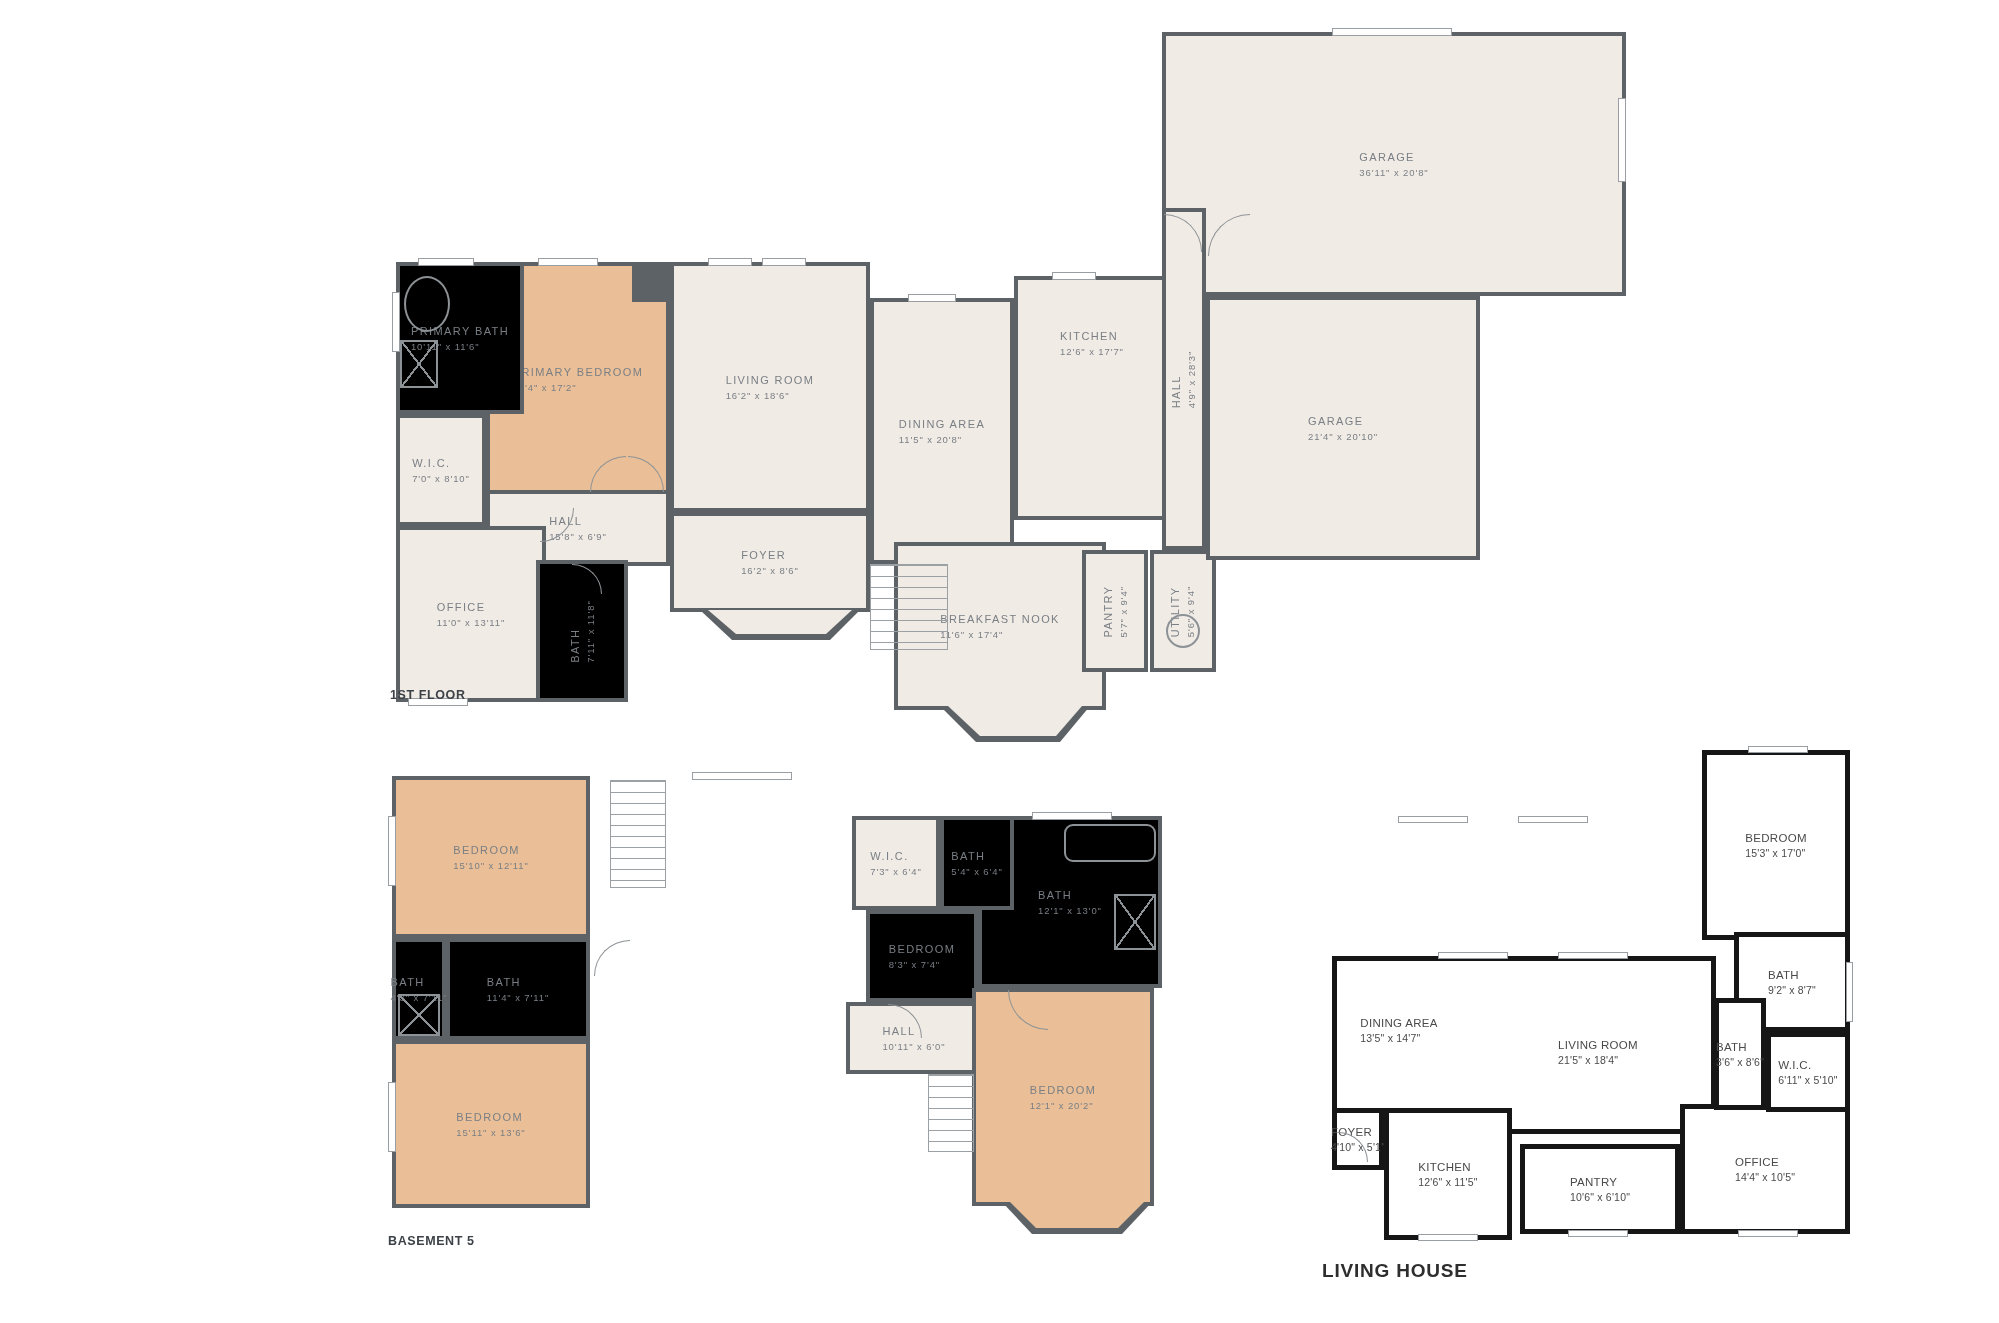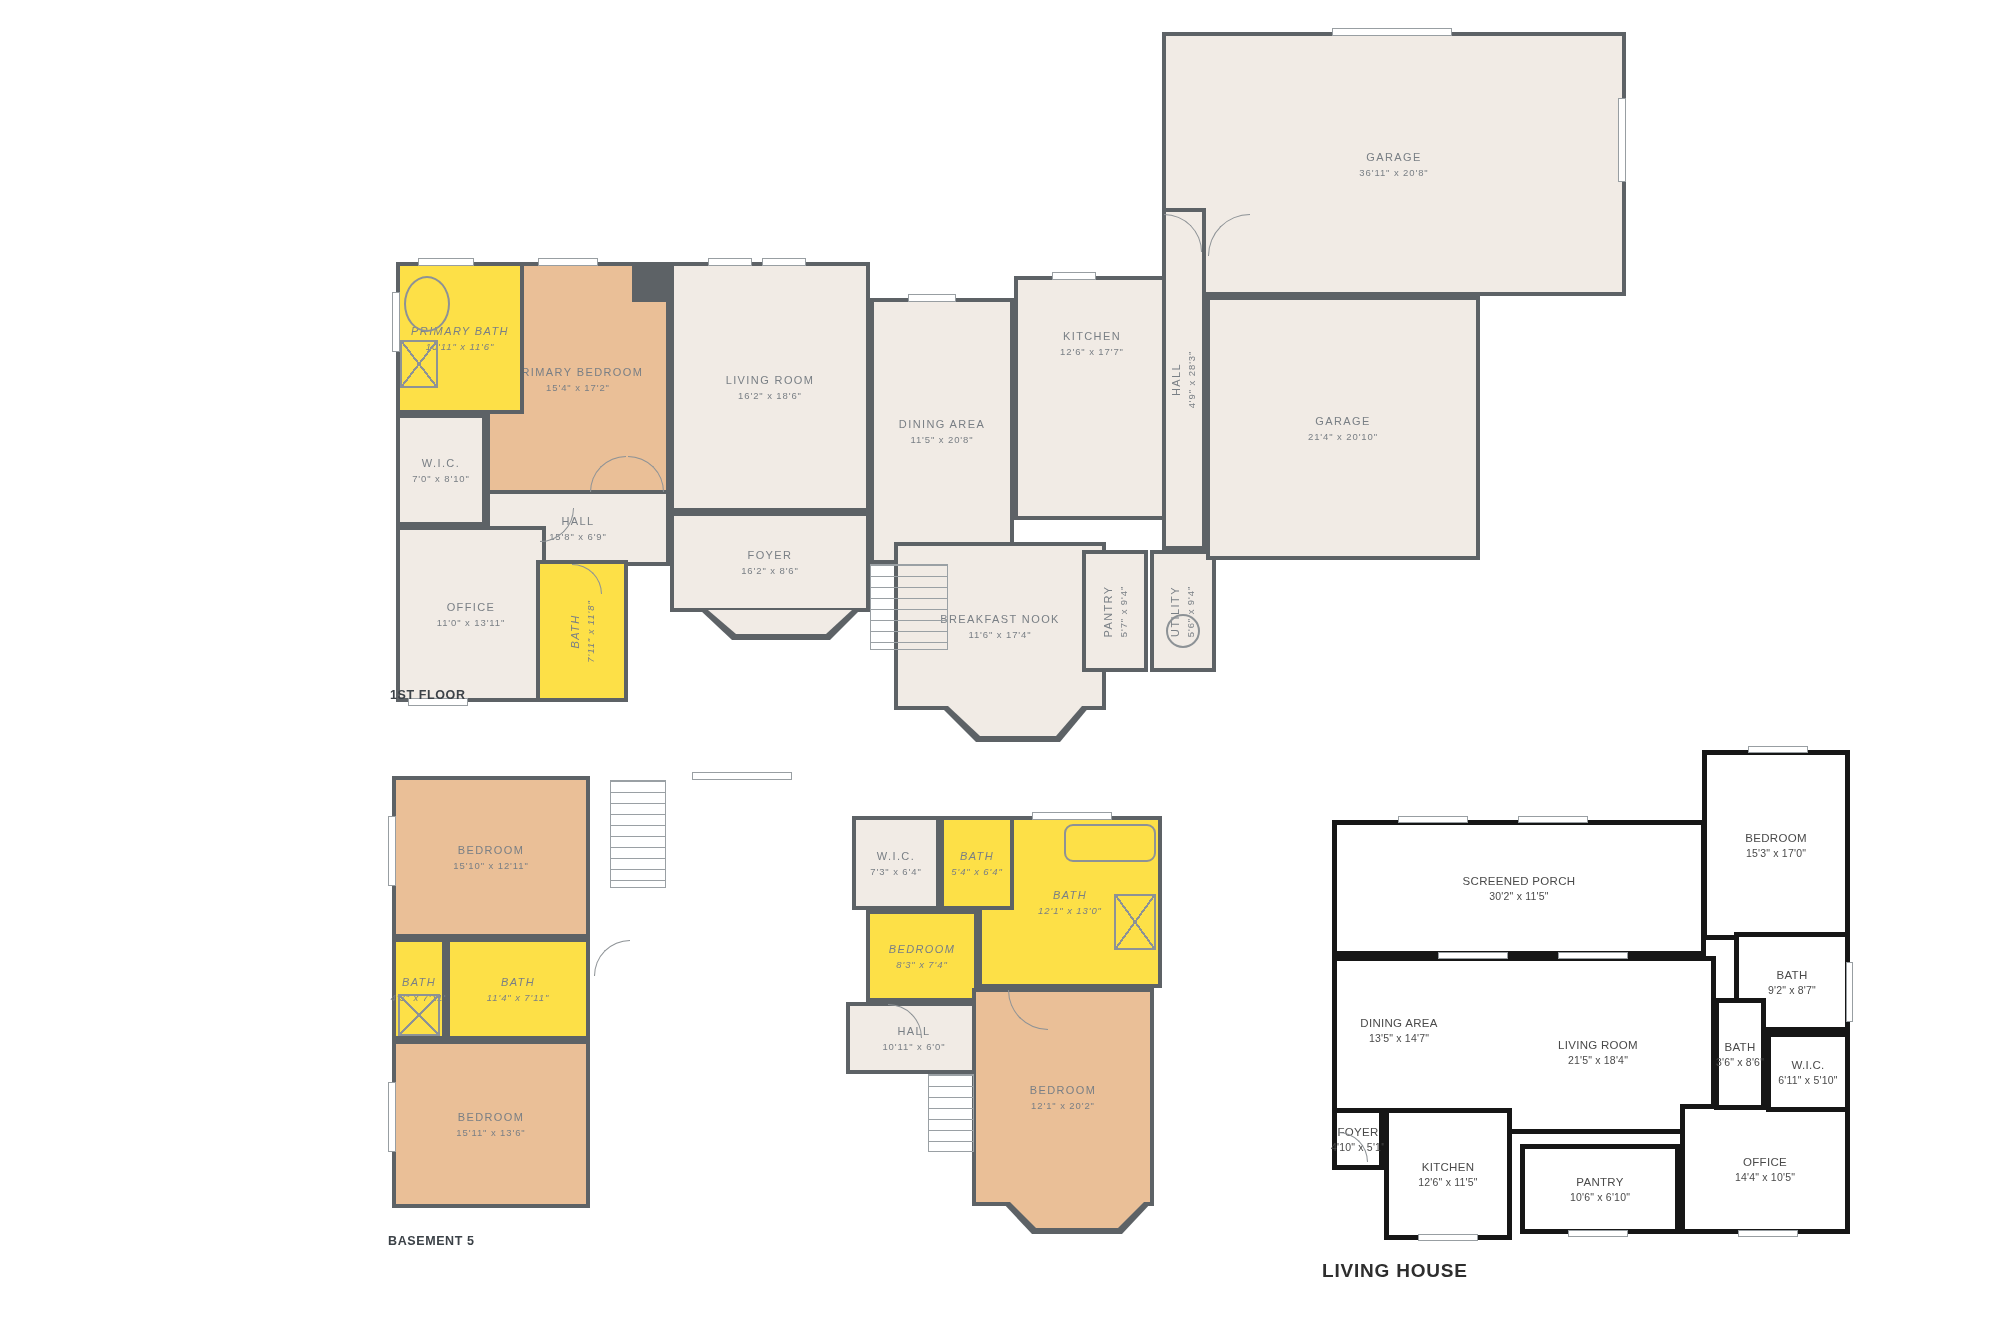--- a/index.html
+++ b/index.html
@@ -1,24 +1,24 @@
 <!DOCTYPE html>
 <html><head>
 <meta charset="utf-8">
 <style>
   html,body{margin:0;padding:0;background:#ffffff;}
   #canvas{position:relative;width:1999px;height:1323px;background:#ffffff;overflow:hidden;
           font-family:"Liberation Sans", sans-serif;}
   .plan{position:absolute;}
   .room{position:absolute;box-sizing:border-box;display:flex;align-items:center;justify-content:center;
-        text-align:center;}
+        }
   .warm .room{border:4px solid #5d6266;}
   .warm .room.cream{background:#f1ebe5;}
   .warm .room.tan{background:#eabf97;}
-  .warm .room.blue{background:#fde047;font-style:italic;}
+  .warm .room.blue{background:#000000;}
   .gh .room{border:5px solid #161616;background:#ffffff;}
   .room.label-only{border:none !important;background:transparent !important;}
   .rlabel{pointer-events:none;}
   .warm .rlabel{color:#797f85;}
   .gh .rlabel{color:#4a4a4a;}
   .rname{font-size:11px;letter-spacing:1.4px;white-space:nowrap;}
   .rdims{font-size:9.5px;letter-spacing:0.9px;margin-top:4px;white-space:nowrap;}
   .gh .rname{font-size:11.5px;letter-spacing:0.3px;}
   .gh .rdims{font-size:10.5px;letter-spacing:0.2px;margin-top:3px;}
   .rlabel.vert{transform:rotate(-90deg);}
@@ -240,26 +240,20 @@
       <div class="feat window" style="left: 0px; top: 44px; width: 8px; height: 70px;"></div>
       <div class="feat window" style="left: 0px; top: 310px; width: 8px; height: 70px;"></div>
       <div class="feat window" style="left: 304px; top: 0px; width: 100px; height: 8px;"></div>
       <div class="feat window" style="left: 644px; top: 40px; width: 80px; height: 8px;"></div>
       <div class="feat arc tr" style="left: 500px; top: 232px; width: 34px; height: 34px;"></div>
       <div class="feat arc bl" style="left: 620px; top: 218px; width: 40px; height: 40px;"></div>
       <div class="feat arc tl" style="left: 206px; top: 168px; width: 36px; height: 36px;"></div>
       <div class="plan-label" style="left: 0px; top: 462px;">BASEMENT 5</div>
     </div>
     <div class="plan gh" style="left: 1318px; top: 742px; width: 565px; height: 548px;">
-      <div class="room " style="left: 14px; top: 78px; width: 374px; height: 136px;">
-        <div class="rlabel">
-          <div class="rname">SCREENED PORCH</div>
-          <div class="rdims">30'2" x 11'5"</div>
-        </div>
-      </div>
       <div class="room " style="left: 14px; top: 214px; width: 384px; height: 178px;"></div>
       <div class="room  label-only" style="left: 26px; top: 268px; width: 110px; height: 40px;">
         <div class="rlabel">
           <div class="rname">DINING AREA</div>
           <div class="rdims">13'5" x 14'7"</div>
         </div>
       </div>
       <div class="room  label-only" style="left: 224px; top: 290px; width: 112px; height: 40px;">
         <div class="rlabel">
           <div class="rname">LIVING ROOM</div>

